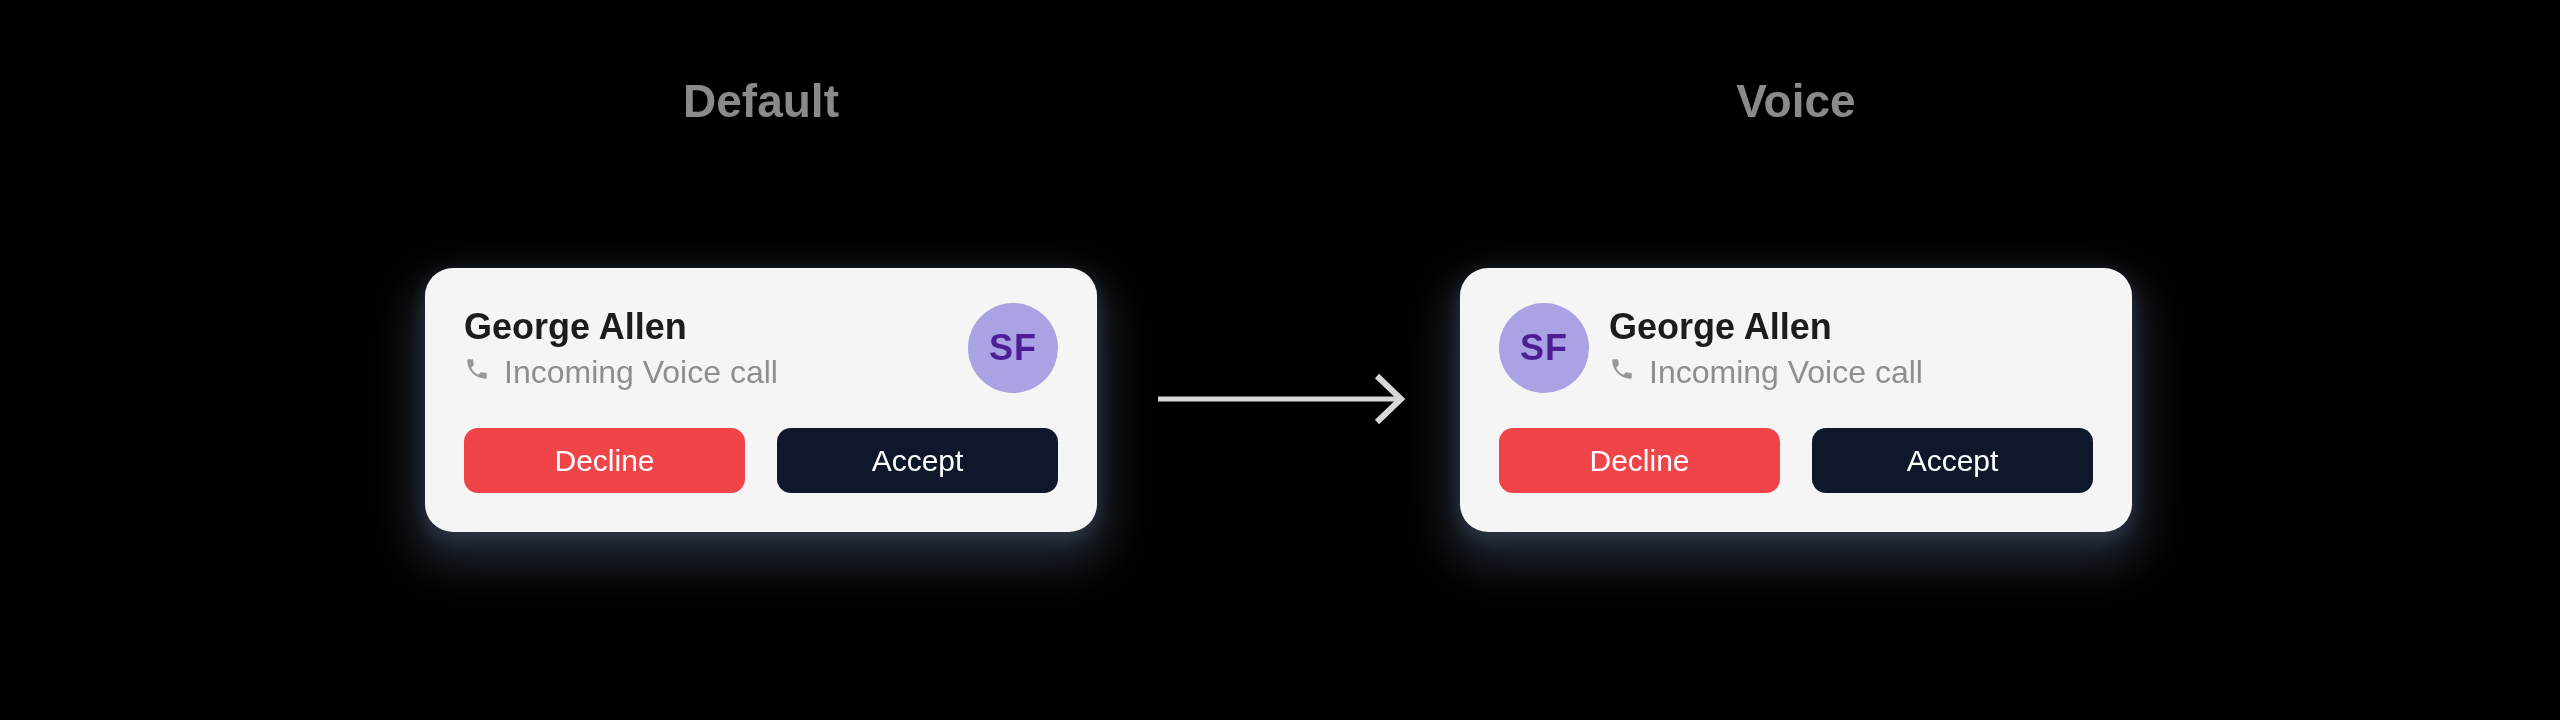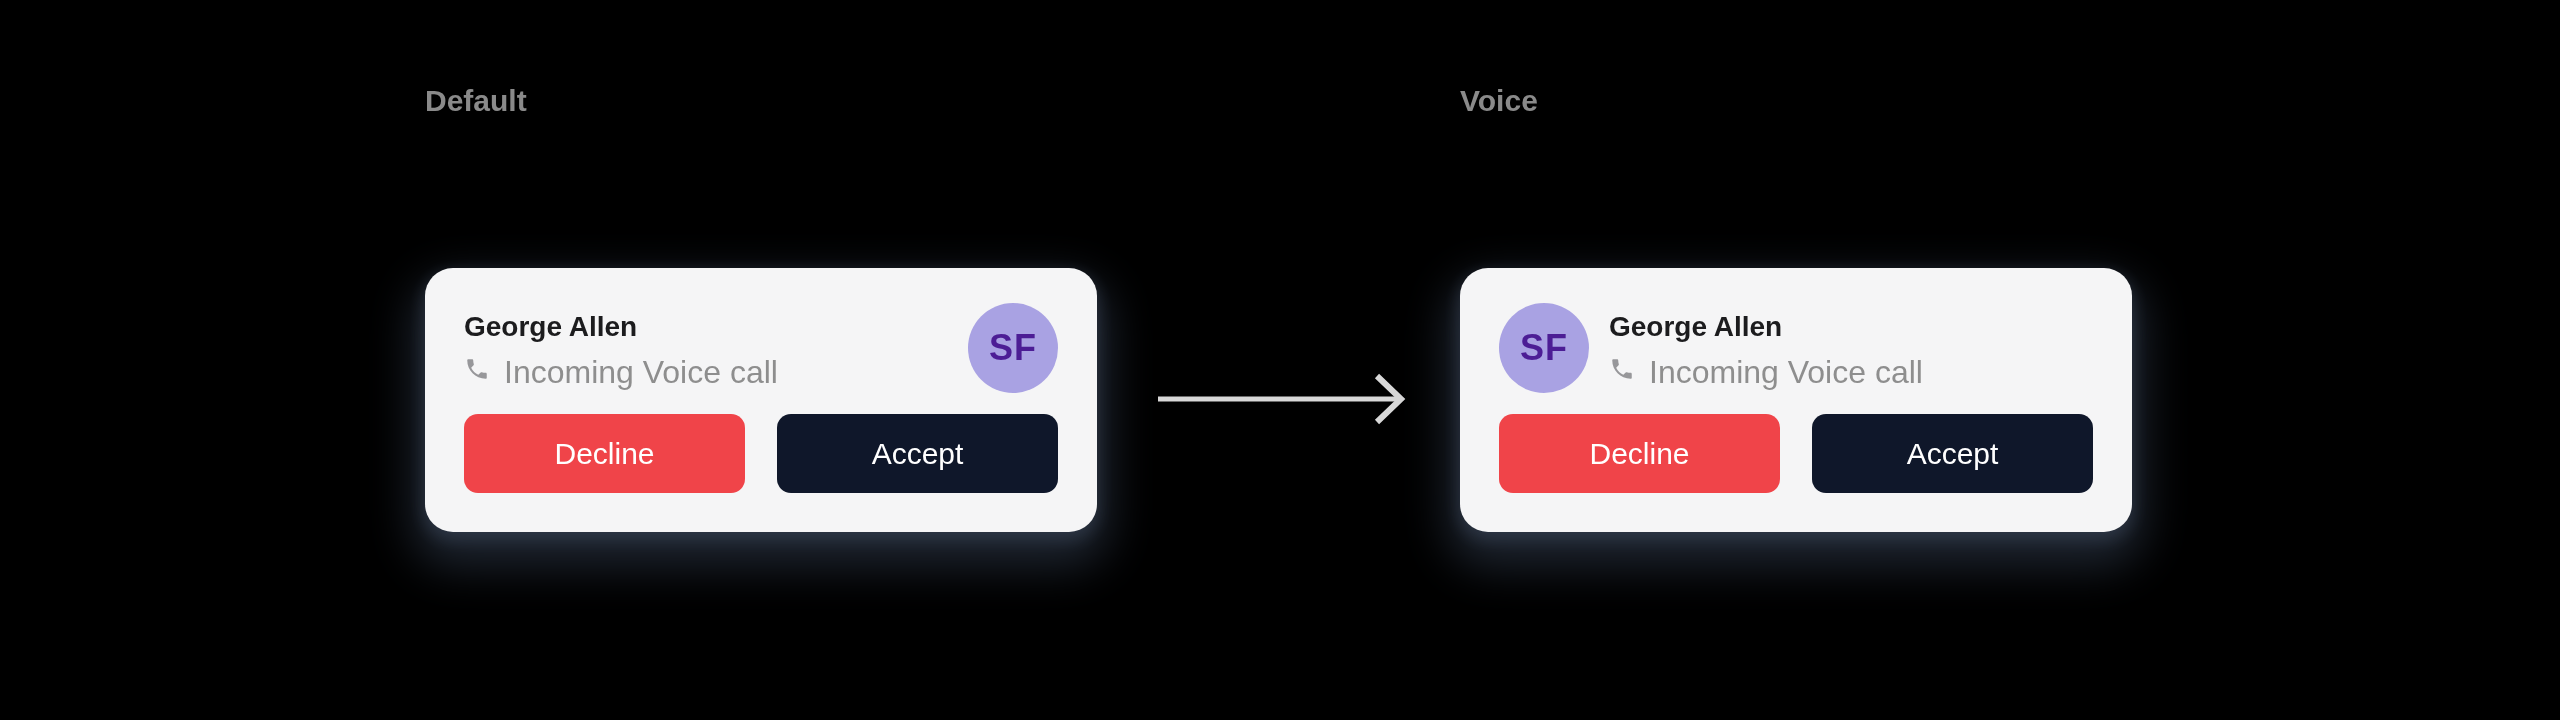--- a/index.html
+++ b/index.html
@@ -4,22 +4,22 @@
 <style>
   * { margin: 0; padding: 0; box-sizing: border-box; }
   html, body { background: #000000; }
   body {
     width: 2560px; height: 720px;
     position: relative; overflow: hidden;
     font-family: "Liberation Sans", sans-serif;
   }
   .section-label {
     position: absolute; top: 82px; width: 672px;
-    text-align: left;
-    font-size: 30px; font-weight: 700; line-height: 38px;
+    text-align: center;
+    font-size: 46px; font-weight: 700; line-height: 38px;
     color: #8a8a8a;
   }
   #label-default { left: 425px; }
   #label-custom  { left: 1460px; }
 
   .call-card {
     position: absolute; top: 268px;
     width: 672px; height: 264px;
     background: #f5f5f6;
     border-radius: 28px;
@@ -33,21 +33,21 @@
 
   .card-top {
     height: 90px;
     display: flex; align-items: center;
   }
   #card-default .card-top { justify-content: space-between; }
   #card-custom  .card-top { justify-content: flex-start; gap: 20px; }
 
   .caller-info { display: flex; flex-direction: column; justify-content: center; }
   .caller-name {
-    font-size: 28px; font-weight: 700; line-height: 38px;
+    font-size: 36px; font-weight: 700; line-height: 38px;
     color: #1c1c1e;
   }
   .call-status-row {
     margin-top: 10px;
     display: flex; align-items: flex-start; gap: 14px;
   }
   .phone-icon { width: 26px; height: 26px; flex: 0 0 auto; }
   .phone-icon svg { display: block; width: 100%; height: 100%; fill: #97979a; }
   .call-status {
     font-size: 32px; font-weight: 400; line-height: 32px;
@@ -61,21 +61,21 @@
   }
   .avatar-initials {
     color: #4c1d95; font-size: 36px; font-weight: 700; letter-spacing: 1px;
   }
 
   .button-row {
     margin-top: auto;
     display: flex; gap: 32px;
   }
   .call-btn {
-    flex: 1 1 0; height: 79px;
+    flex: 1 1 0; height: 65px;
     border: none; border-radius: 14px;
     color: #ffffff; font-family: "Liberation Sans", sans-serif;
     font-size: 30px; font-weight: 500;
     display: flex; align-items: center; justify-content: center;
     cursor: pointer;
   }
   .btn-decline { background: #f04449; }
   .btn-accept  { background: #0f172a; }
 
   .arrow-wrap {

